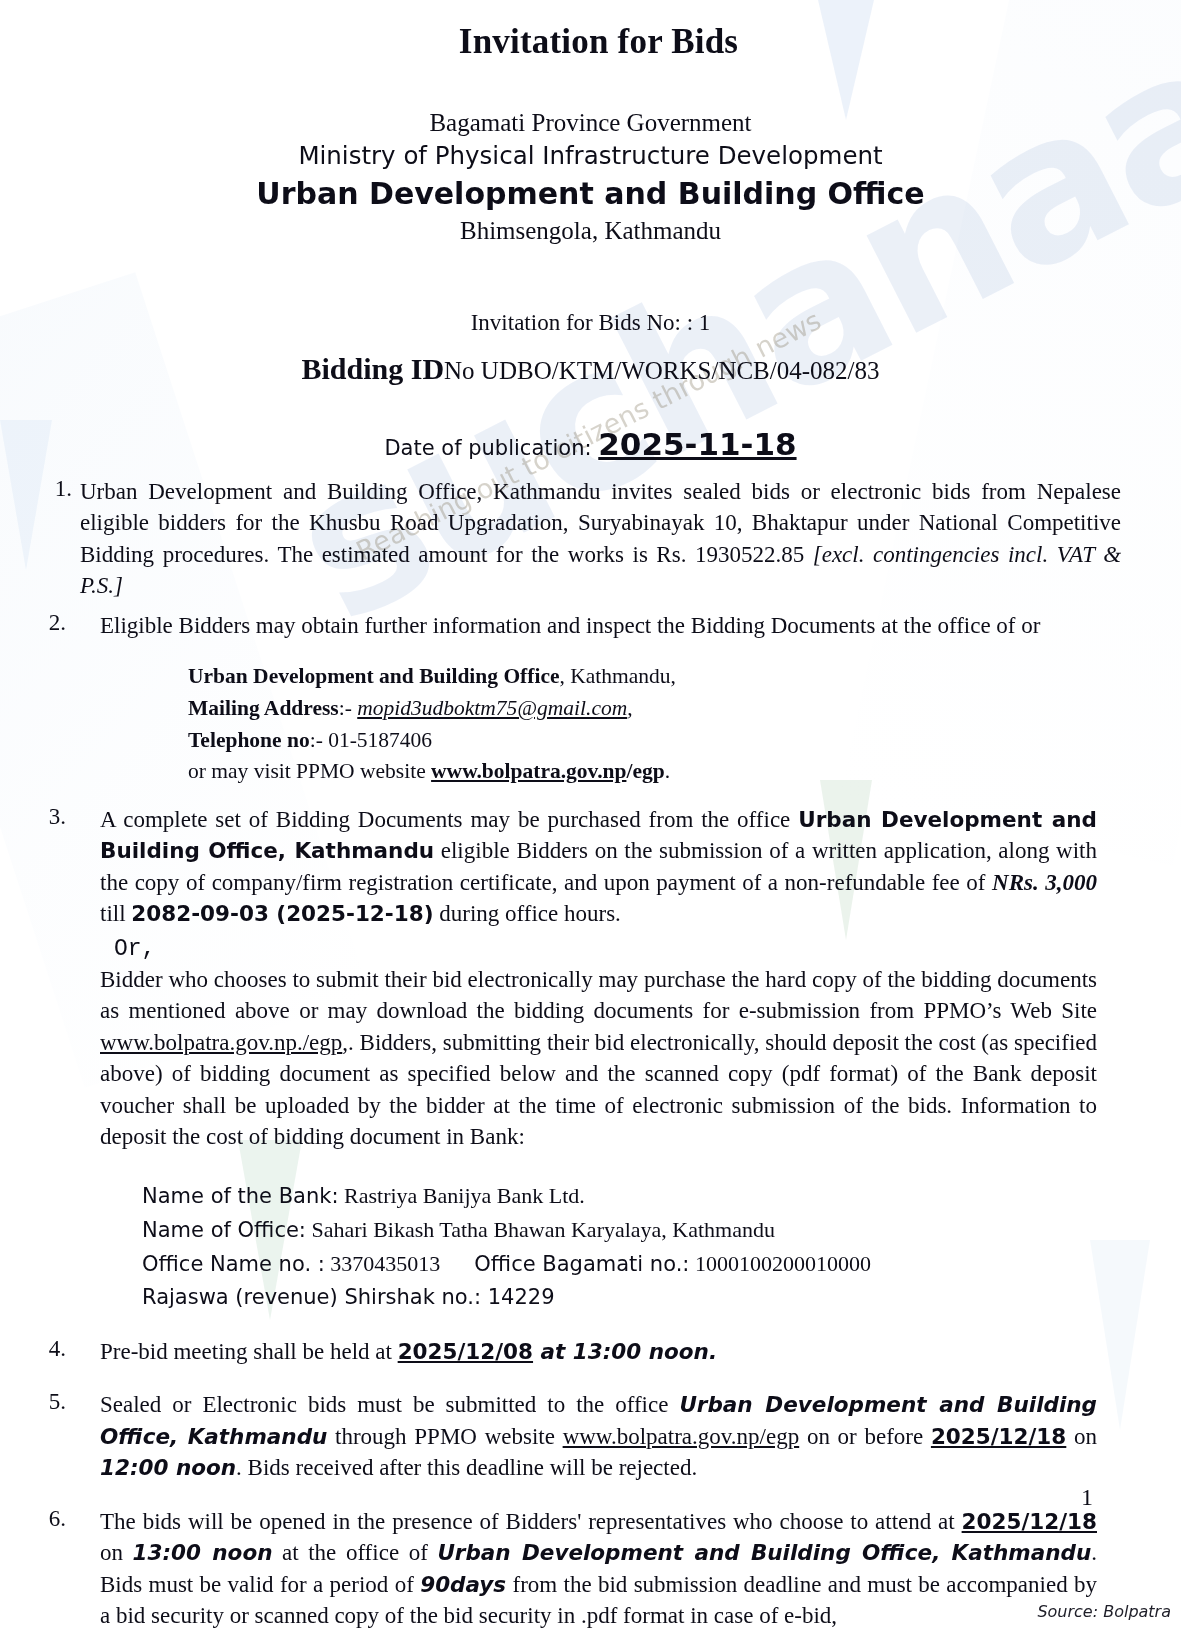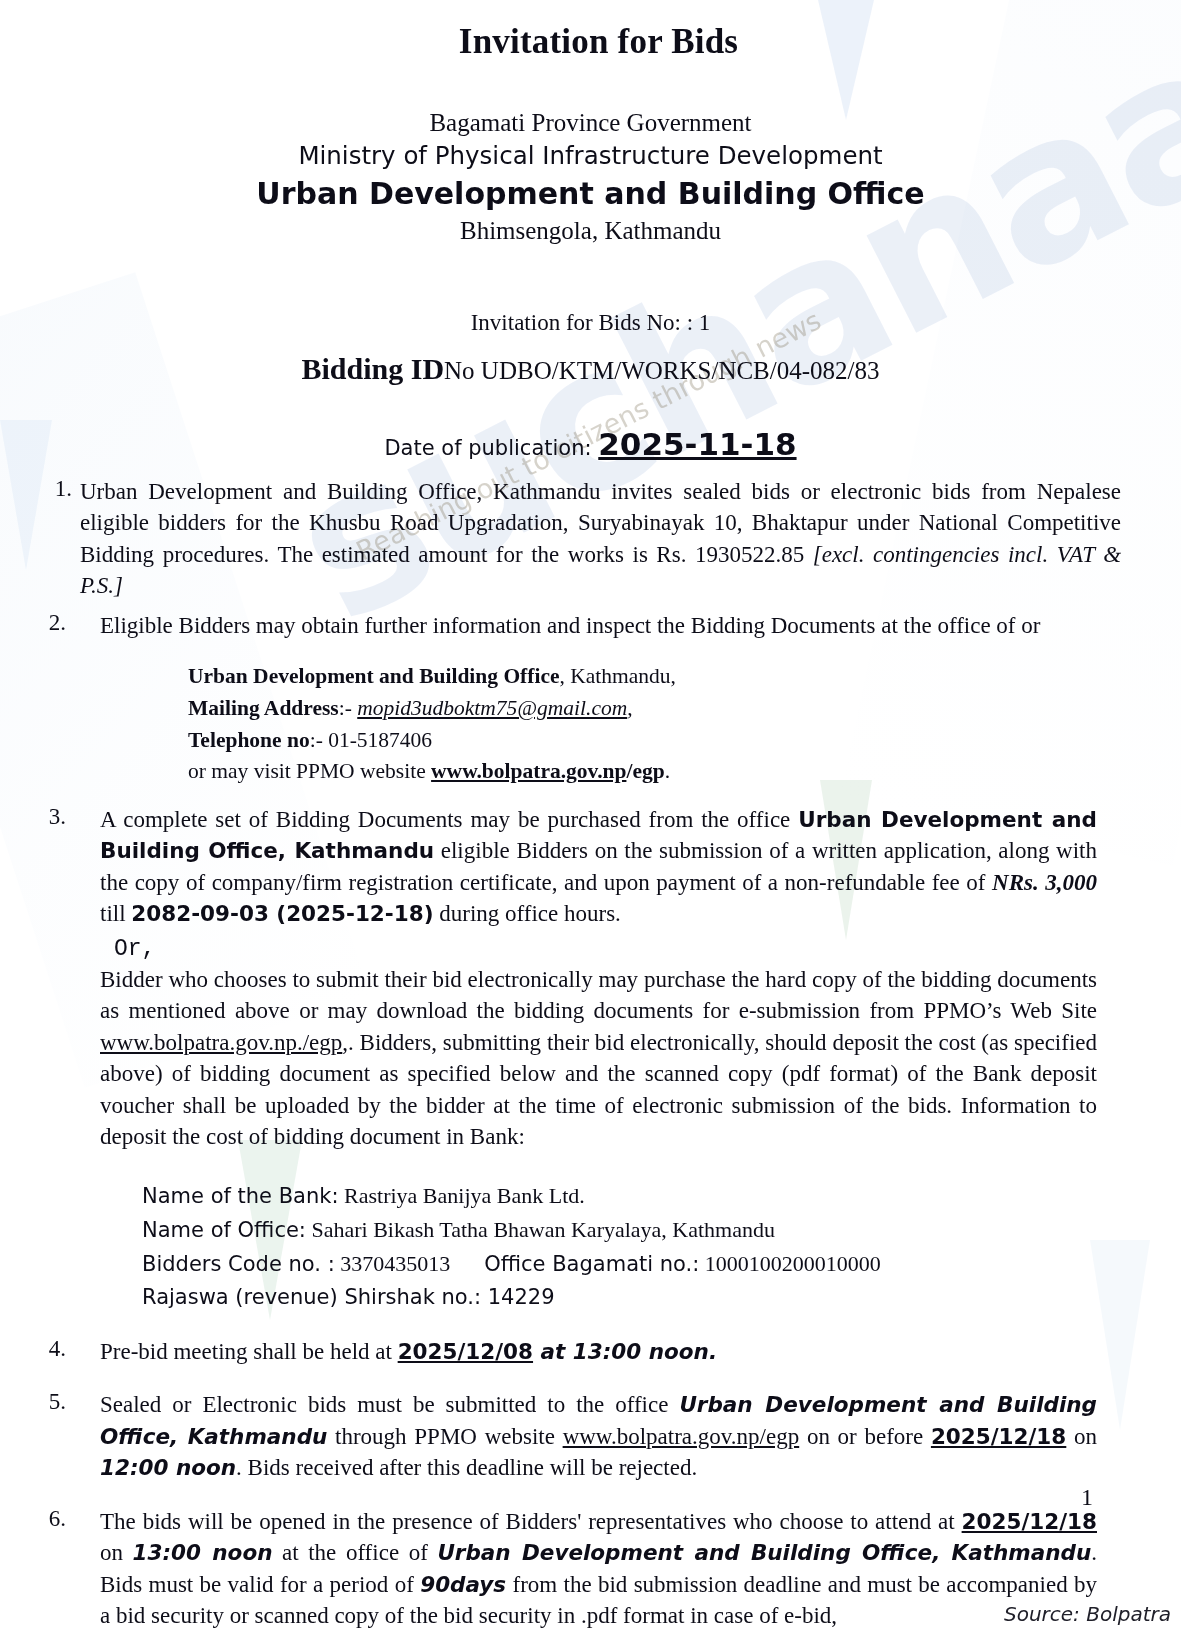--- a/index.html
+++ b/index.html
@@ -213,21 +213,21 @@
     font-family: "Liberation Serif", serif;
     font-size: 24px;
     z-index: 2;
   }
   .source-line {
     position: absolute;
     right: 10px;
     top: 1602px;
     font-family: "DejaVu Sans", sans-serif;
     font-style: italic;
-    font-size: 20px;
+    font-size: 16px;
     color: #20202a;
     z-index: 2;
   }
 </style>
 </head>
 <body>
 
 <div class="page">
 
   <div class="wm">
@@ -309,21 +309,21 @@
           <span>Bidder who chooses to submit their bid electronically may purchase the hard copy of the bidding documents as mentioned above or may download the bidding documents for e-submission from PPMO’s Web Site </span><span class="u">www.bolpatra.gov.np./egp</span><span>,. Bidders, submitting their bid electronically, should deposit the cost (as specified above) of bidding document as specified below and the scanned copy (pdf format) of the Bank deposit voucher shall be uploaded by the bidder at the time of electronic submission of the bids. Information to deposit the cost of bidding document in Bank:</span>
         </div>
         <div class="bank-block">
           <div>
             <span>Name of the Bank:</span><span class="serifnum"> Rastriya Banijya Bank Ltd.</span>
           </div>
           <div>
             <span>Name of Office:</span><span class="serifnum"> Sahari Bikash Tatha Bhawan Karyalaya, Kathmandu</span>
           </div>
           <div>
-            <span>Bidders Code no. :</span><span class="serifnum"> 3370435013</span><span class="gap-acct"></span><span>Office Bagamati no.:</span><span class="serifnum">  1000100200010000</span>
+            <span>Office Name no. :</span><span class="serifnum"> 3370435013</span><span class="gap-acct"></span><span>Office Bagamati no.:</span><span class="serifnum">  1000100200010000</span>
           </div>
           <div>
             <span>Rajaswa (revenue) Shirshak no.:</span><span> 14229</span>
           </div>
         </div>
       </li>
 
       <li class="clause n4" style="padding-left:100px; margin-top:22px;">
         <span class="num" style="left:42px;">4.</span>
         <div class="ptext" style="text-align:left;">

